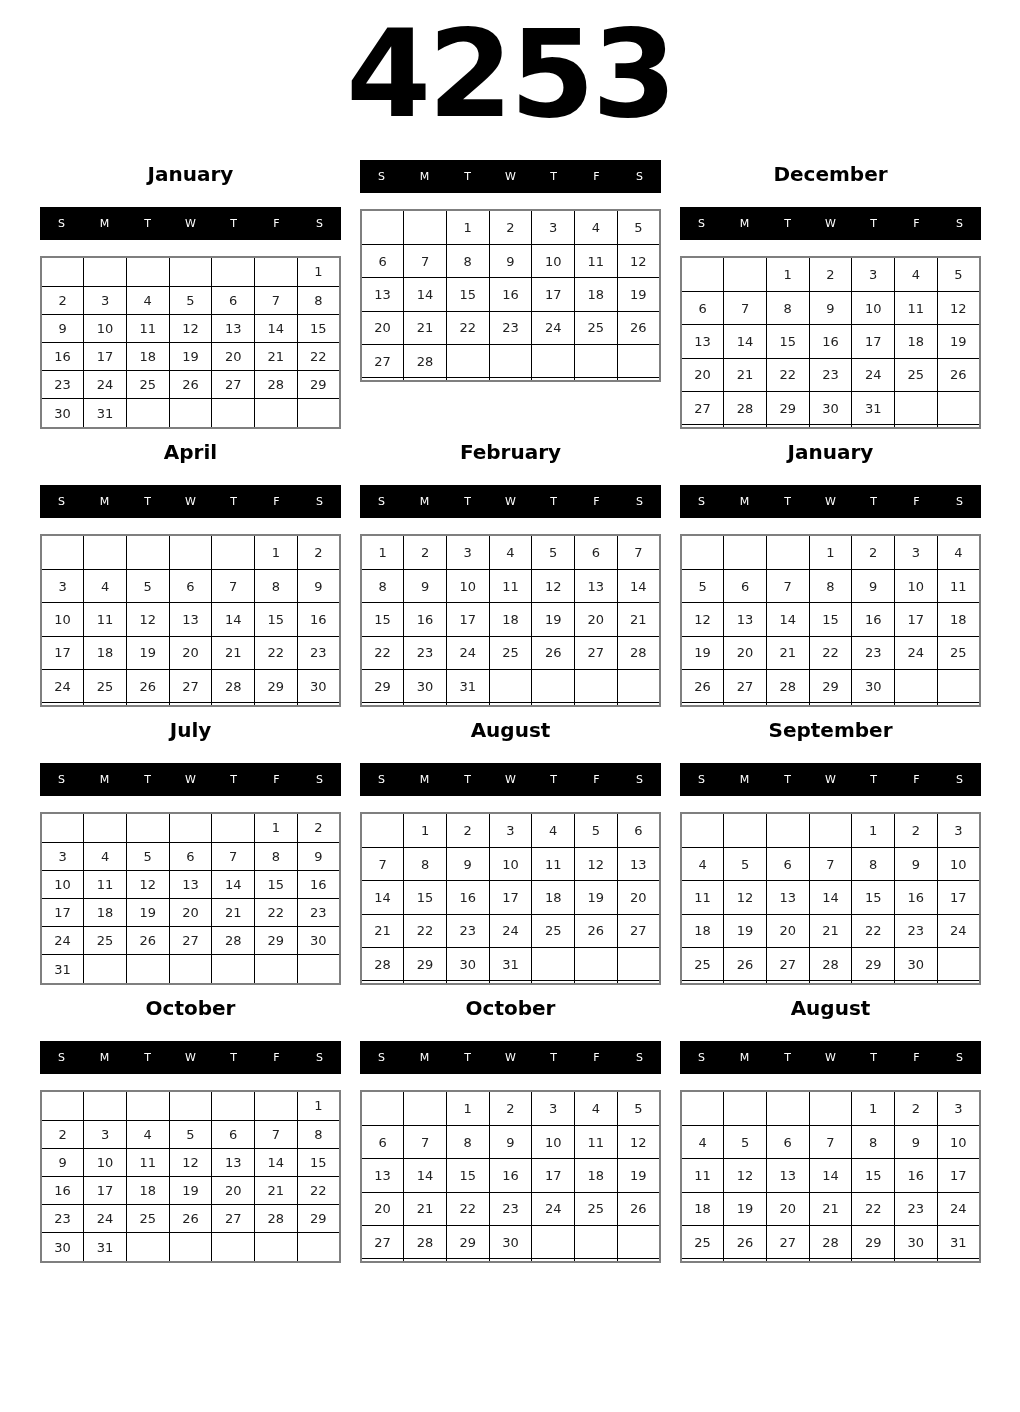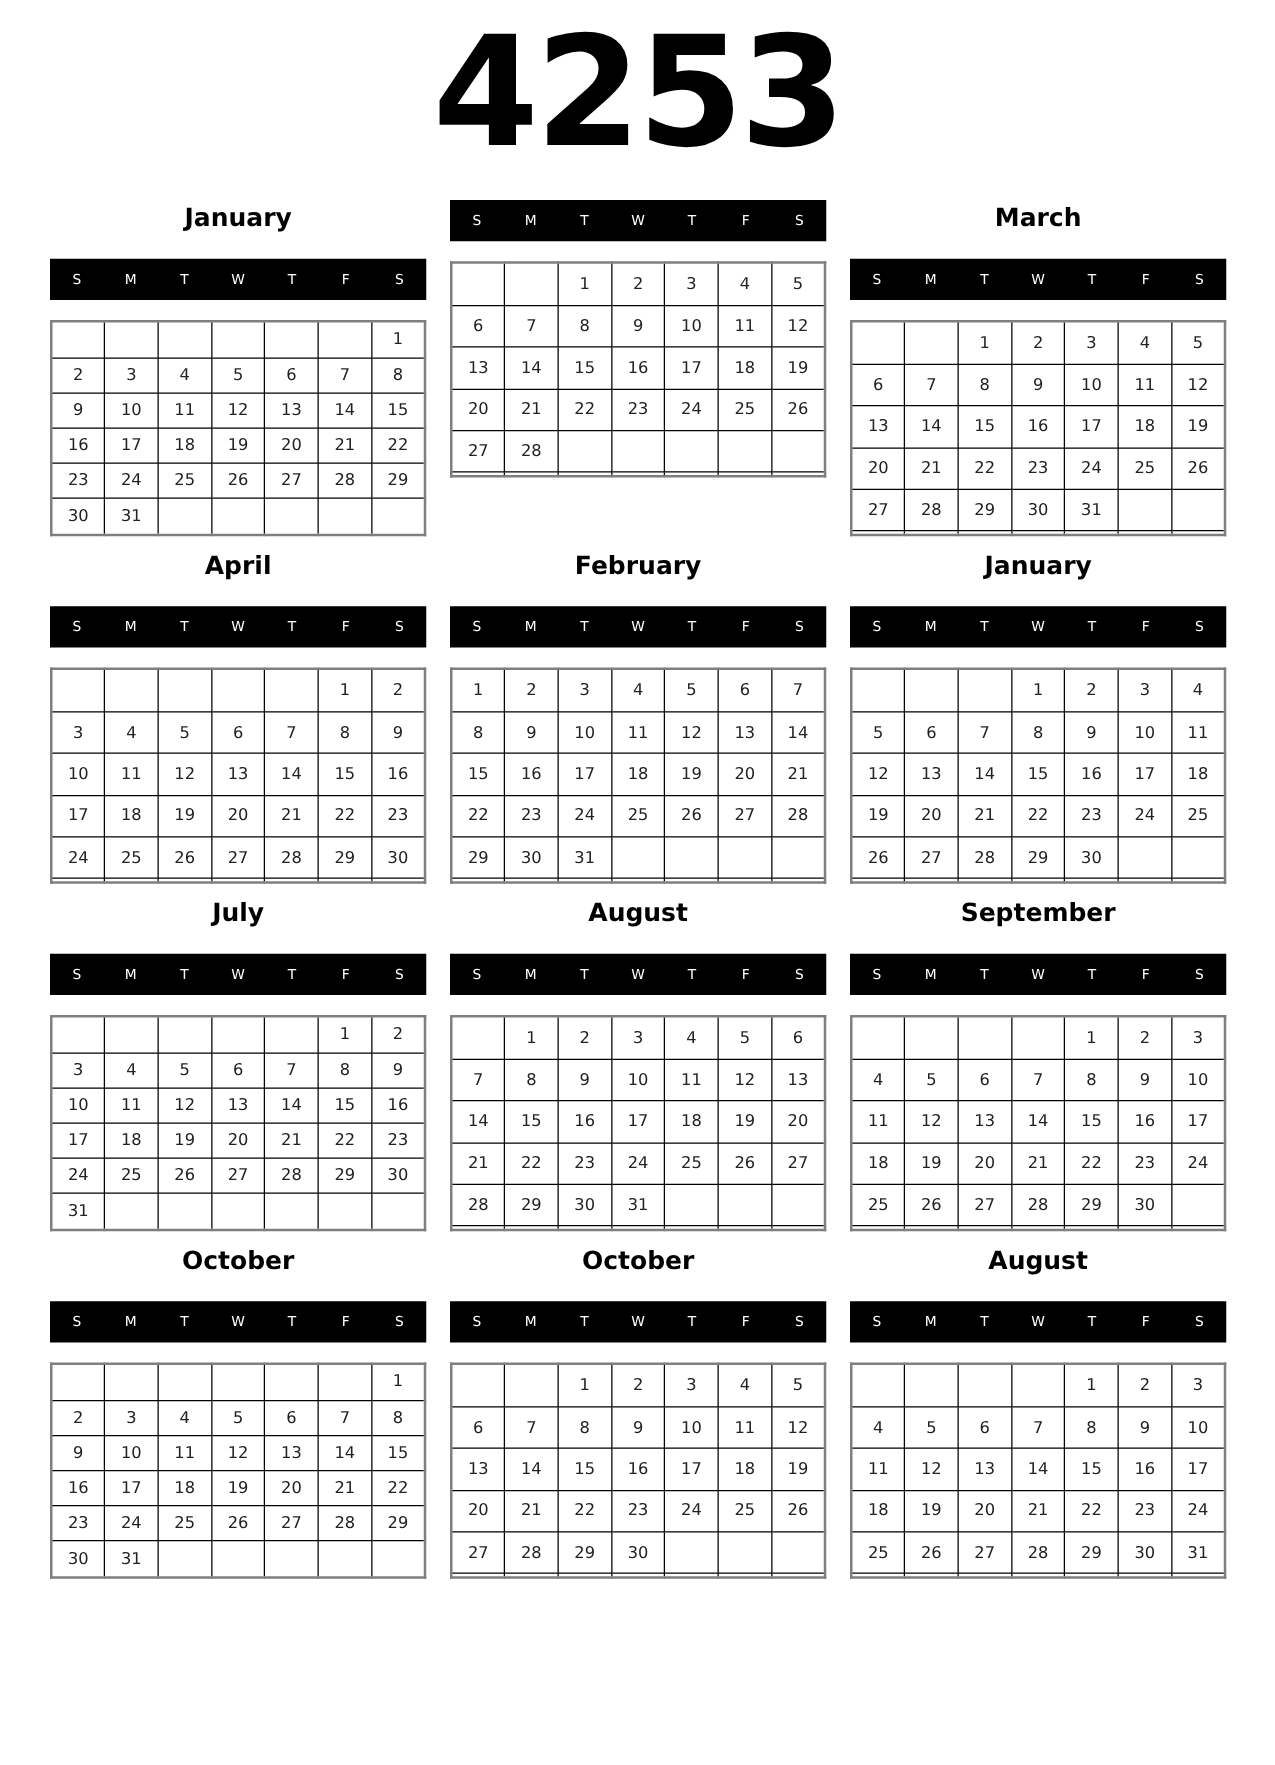--- a/index.html
+++ b/index.html
@@ -188,21 +188,21 @@
           <td class="day-cell"></td>
           <td class="day-cell"></td>
           <td class="day-cell"></td>
           <td class="day-cell"></td>
         </tr>
       </tbody>
     </table>
   </section>
 
   <section class="month">
-    <h2 class="month-title">March</h2>
+    <h2 class="month-title">December</h2>
     <div class="dow-header">
       <span class="dow">S</span>
       <span class="dow">M</span>
       <span class="dow">T</span>
       <span class="dow">W</span>
       <span class="dow">T</span>
       <span class="dow">F</span>
       <span class="dow">S</span>
     </div>
     <table class="month-grid">

